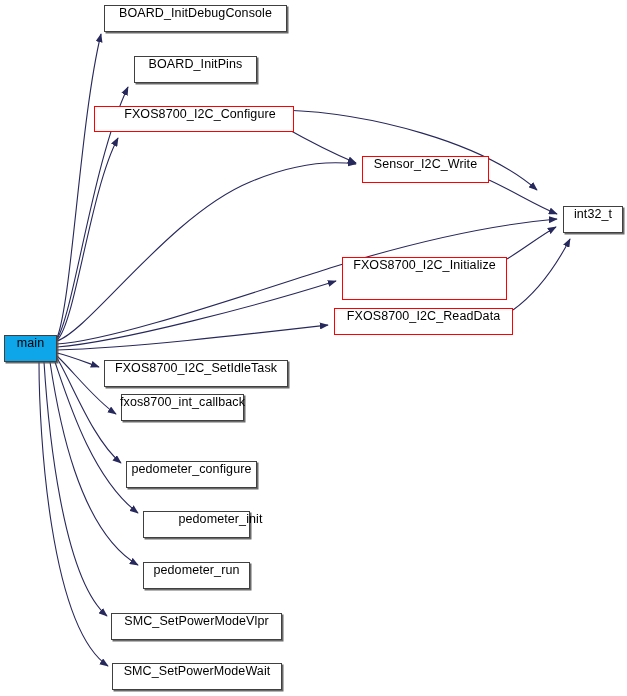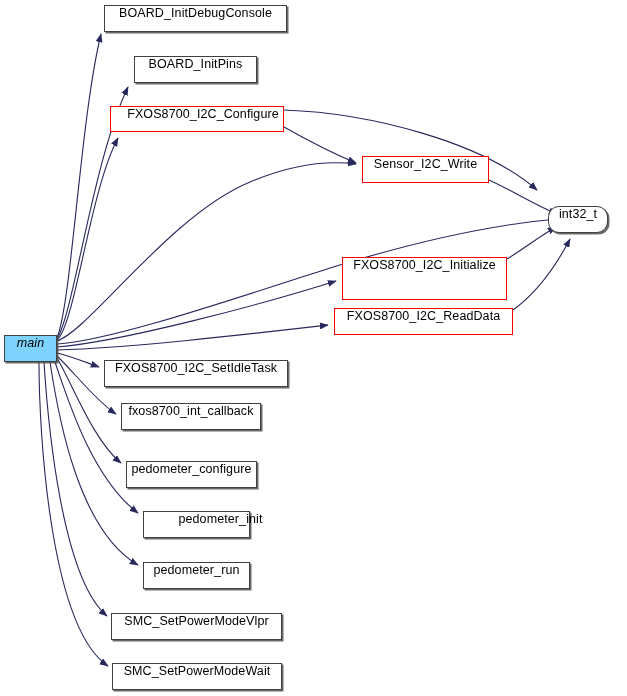--- a/index.html
+++ b/index.html
@@ -37,23 +37,22 @@
     letter-spacing: 0.1px;
     white-space: nowrap;
     z-index: 5;
     box-shadow: 1.5px 1.5px 0 0 rgba(80,80,80,0.85);
   }
   .node.red {
     border: 1px solid #ff0000;
     box-shadow: none;
   }
   .node.current {
-    background: #7dd3fc;
+    background: #0ea5e9;
     border: 1px solid #404040;
-    font-style: italic;
   }
   .node-label {
     pointer-events: none;
   }
 </style>
 </head>
 <body>
 
 <div id="canvas">
 
@@ -89,39 +88,39 @@
   <div id="node-layer">
       <div class="node current" style="left: 4px; top: 335px; width: 53px; height: 27px;">
         <span class="node-label">main</span>
       </div>
       <div class="node" style="left: 104px; top: 5px; width: 183px; height: 27px;">
         <span class="node-label">BOARD_InitDebugConsole</span>
       </div>
       <div class="node" style="left: 134px; top: 56px; width: 123px; height: 27px;">
         <span class="node-label">BOARD_InitPins</span>
       </div>
-      <div class="node red" style="left: 110px; top: 106px; width: 174px; height: 26px; padding-left: 12px;">
+      <div class="node red" style="left: 94px; top: 106px; width: 200px; height: 26px; padding-left: 12px;">
         <span class="node-label">FXOS8700_I2C_Configure</span>
       </div>
       <div class="node red" style="left: 362px; top: 156px; width: 127px; height: 27px;">
         <span class="node-label">Sensor_I2C_Write</span>
       </div>
-      <div class="node" style="left: 548px; top: 206px; width: 60px; height: 27px; border-radius: 11px;">
+      <div class="node" style="left: 563px; top: 206px; width: 60px; height: 27px;">
         <span class="node-label">int32_t</span>
       </div>
       <div class="node red" style="left: 342px; top: 257px; width: 165px; height: 43px;">
         <span class="node-label">FXOS8700_I2C_Initialize</span>
       </div>
       <div class="node red" style="left: 334px; top: 308px; width: 179px; height: 27px;">
         <span class="node-label">FXOS8700_I2C_ReadData</span>
       </div>
       <div class="node" style="left: 104px; top: 360px; width: 184px; height: 27px;">
         <span class="node-label">FXOS8700_I2C_SetIdleTask</span>
       </div>
-      <div class="node" style="left: 121px; top: 403px; width: 140px; height: 27px;">
+      <div class="node" style="left: 121px; top: 394px; width: 123px; height: 27px;">
         <span class="node-label">fxos8700_int_callback</span>
       </div>
       <div class="node" style="left: 126px; top: 461px; width: 131px; height: 27px;">
         <span class="node-label">pedometer_configure</span>
       </div>
       <div class="node" style="left: 143px; top: 511px; width: 107px; height: 27px; padding-left: 48px;">
         <span class="node-label">pedometer_init</span>
       </div>
       <div class="node" style="left: 143px; top: 562px; width: 107px; height: 27px;">
         <span class="node-label">pedometer_run</span>

